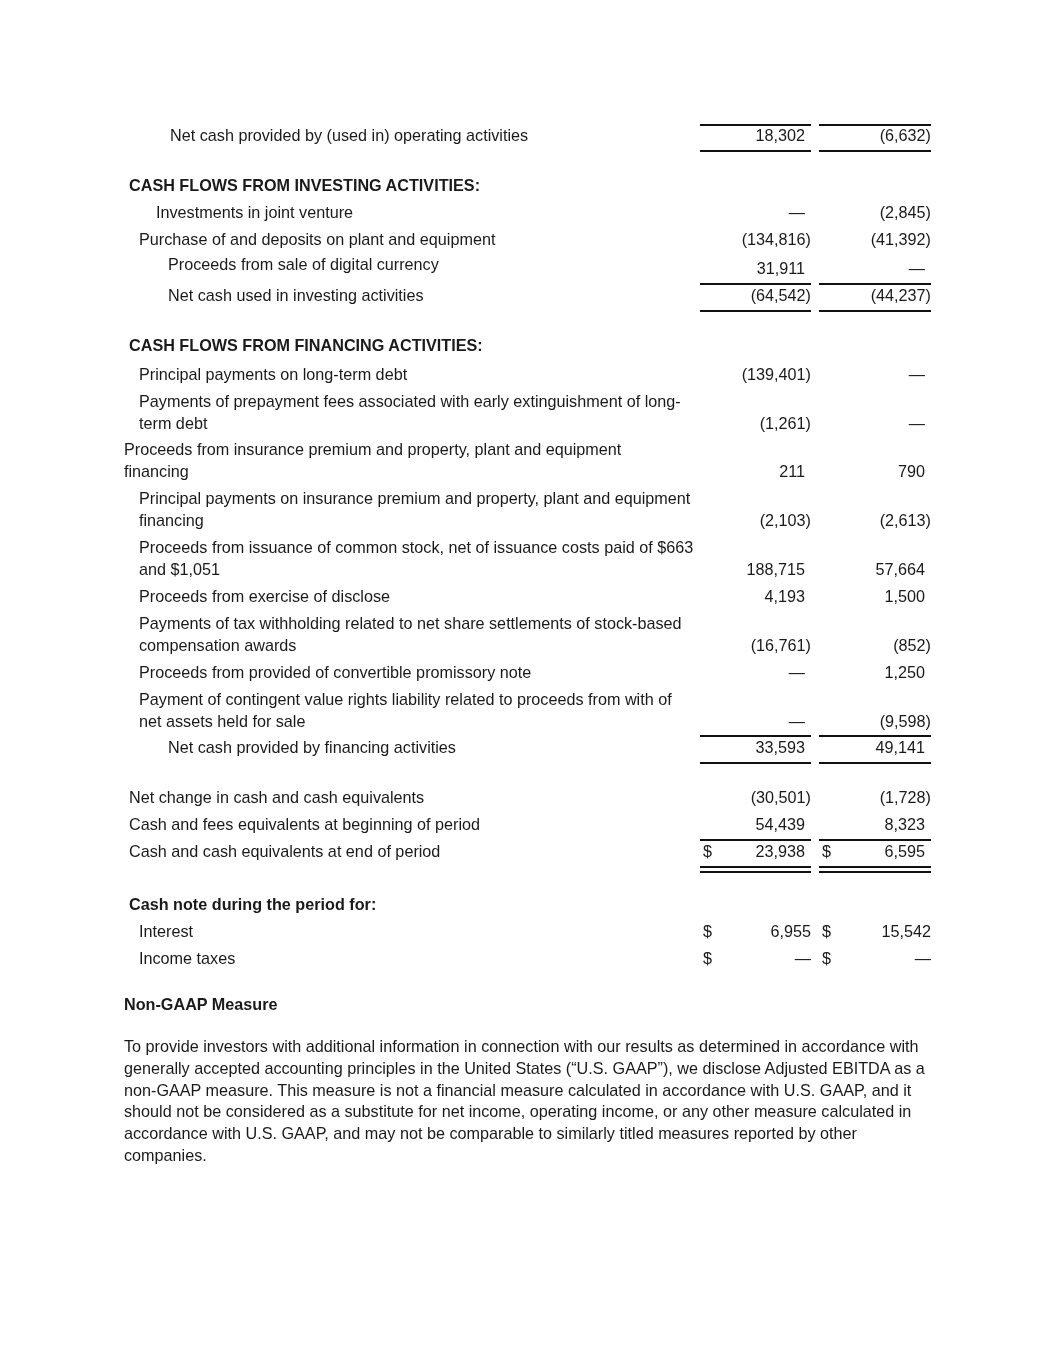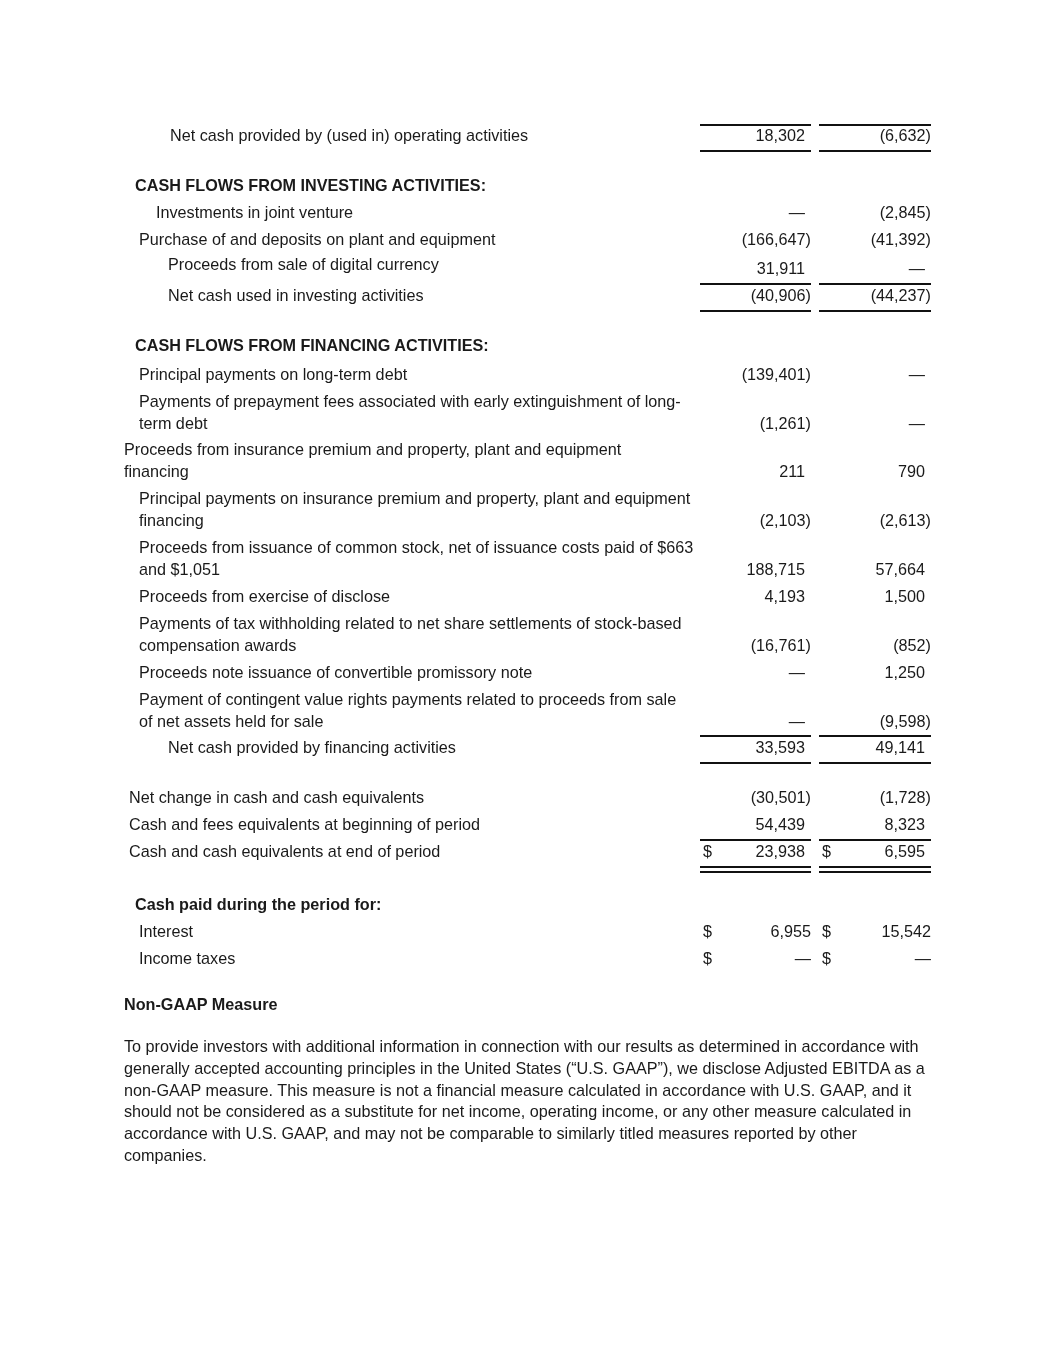--- a/index.html
+++ b/index.html
@@ -4,21 +4,21 @@
 <style>
   html, body { margin: 0; padding: 0; background: #ffffff; }
   body {
     width: 1055px; height: 1365px; position: relative; overflow: hidden;
     font-family: "Liberation Sans", sans-serif; color: #1a1a1a; font-size: 16.2px;
   }
   .stmt { position: absolute; left: 0; top: 0; width: 1055px; }
   .row { position: absolute; left: 0; width: 1055px; }
   .lbl { position: absolute; white-space: nowrap; line-height: 22px; }
   .lbl.wrap { white-space: normal; width: 555px; }
-  .bold { font-weight: bold; margin-left: 6px; }
+  .bold { font-weight: bold; }
   .num {
     position: absolute; text-align: right; line-height: 22px; white-space: nowrap;
   }
   .c1 { left: 700px; width: 111px; }
   .c2 { left: 819px; width: 112px; }
   .pos { padding-right: 6px; box-sizing: border-box; }
   .cur { position: absolute; line-height: 22px; }
   .cur1 { left: 703px; }
   .cur2 { left: 822px; }
   .line { position: absolute; height: 0; border-top: 2px solid #111; }
@@ -46,33 +46,33 @@
   <div class="row" style="top:174px">
     <span class="lbl bold" style="left:129px">CASH FLOWS FROM INVESTING ACTIVITIES:</span>
   </div>
   <div class="row" style="top:201px">
     <span class="lbl" style="left:156px">Investments in joint venture</span>
     <span class="num c1 pos">—</span>
     <span class="num c2">(2,845)</span>
   </div>
   <div class="row" style="top:228px">
     <span class="lbl" style="left:139px">Purchase of and deposits on plant and equipment</span>
-    <span class="num c1">(166,647)</span>
+    <span class="num c1">(134,816)</span>
     <span class="num c2">(41,392)</span>
   </div>
   <div class="row" style="top:255px">
     <span class="lbl" style="left:168px;top:-2px">Proceeds from sale of digital currency</span>
     <span class="num c1 pos" style="top:2px">31,911</span>
     <span class="num c2 pos" style="top:2px">—</span>
   </div>
   <div class="line l1" style="top:283px"></div>
   <div class="line l2" style="top:283px"></div>
   <div class="row" style="top:284px">
     <span class="lbl" style="left:168px">Net cash used in investing activities</span>
-    <span class="num c1">(40,906)</span>
+    <span class="num c1">(64,542)</span>
     <span class="num c2">(44,237)</span>
   </div>
   <div class="line l1" style="top:310px"></div>
   <div class="line l2" style="top:310px"></div>
 
   <div class="row" style="top:334px">
     <span class="lbl bold" style="left:129px">CASH FLOWS FROM FINANCING ACTIVITIES:</span>
   </div>
   <div class="row" style="top:363px">
     <span class="lbl" style="left:139px">Principal payments on long-term debt</span>
@@ -103,26 +103,26 @@
     <span class="lbl" style="left:139px">Proceeds from exercise of disclose</span>
     <span class="num c1 pos">4,193</span>
     <span class="num c2 pos">1,500</span>
   </div>
   <div class="row" style="top:612px">
     <span class="lbl wrap" style="left:139px">Payments of tax withholding related to net share settlements of stock-based compensation awards</span>
     <span class="num c1" style="top:22px">(16,761)</span>
     <span class="num c2" style="top:22px">(852)</span>
   </div>
   <div class="row" style="top:661px">
-    <span class="lbl" style="left:139px">Proceeds note issuance of convertible promissory note</span>
+    <span class="lbl" style="left:139px">Proceeds from provided of convertible promissory note</span>
     <span class="num c1 pos">—</span>
     <span class="num c2 pos">1,250</span>
   </div>
   <div class="row" style="top:688px">
-    <span class="lbl wrap" style="left:139px">Payment of contingent value rights payments related to proceeds from sale of net assets held for sale</span>
+    <span class="lbl wrap" style="left:139px">Payment of contingent value rights liability related to proceeds from with of net assets held for sale</span>
     <span class="num c1 pos" style="top:22px">—</span>
     <span class="num c2" style="top:22px">(9,598)</span>
   </div>
   <div class="line l1" style="top:735px"></div>
   <div class="line l2" style="top:735px"></div>
   <div class="row" style="top:736px">
     <span class="lbl" style="left:168px">Net cash provided by financing activities</span>
     <span class="num c1 pos">33,593</span>
     <span class="num c2 pos">49,141</span>
   </div>
@@ -145,21 +145,21 @@
     <span class="lbl" style="left:129px">Cash and cash equivalents at end of period</span>
     <span class="cur cur1">$</span>
     <span class="num c1 pos">23,938</span>
     <span class="cur cur2">$</span>
     <span class="num c2 pos">6,595</span>
   </div>
   <div class="dbl l1" style="top:866px"></div>
   <div class="dbl l2" style="top:866px"></div>
 
   <div class="row" style="top:893px">
-    <span class="lbl bold" style="left:129px">Cash paid during the period for:</span>
+    <span class="lbl bold" style="left:129px">Cash note during the period for:</span>
   </div>
   <div class="row" style="top:920px">
     <span class="lbl" style="left:139px">Interest</span>
     <span class="cur cur1">$</span>
     <span class="num c1">6,955</span>
     <span class="cur cur2">$</span>
     <span class="num c2">15,542</span>
   </div>
   <div class="row" style="top:947px">
     <span class="lbl" style="left:139px">Income taxes</span>

